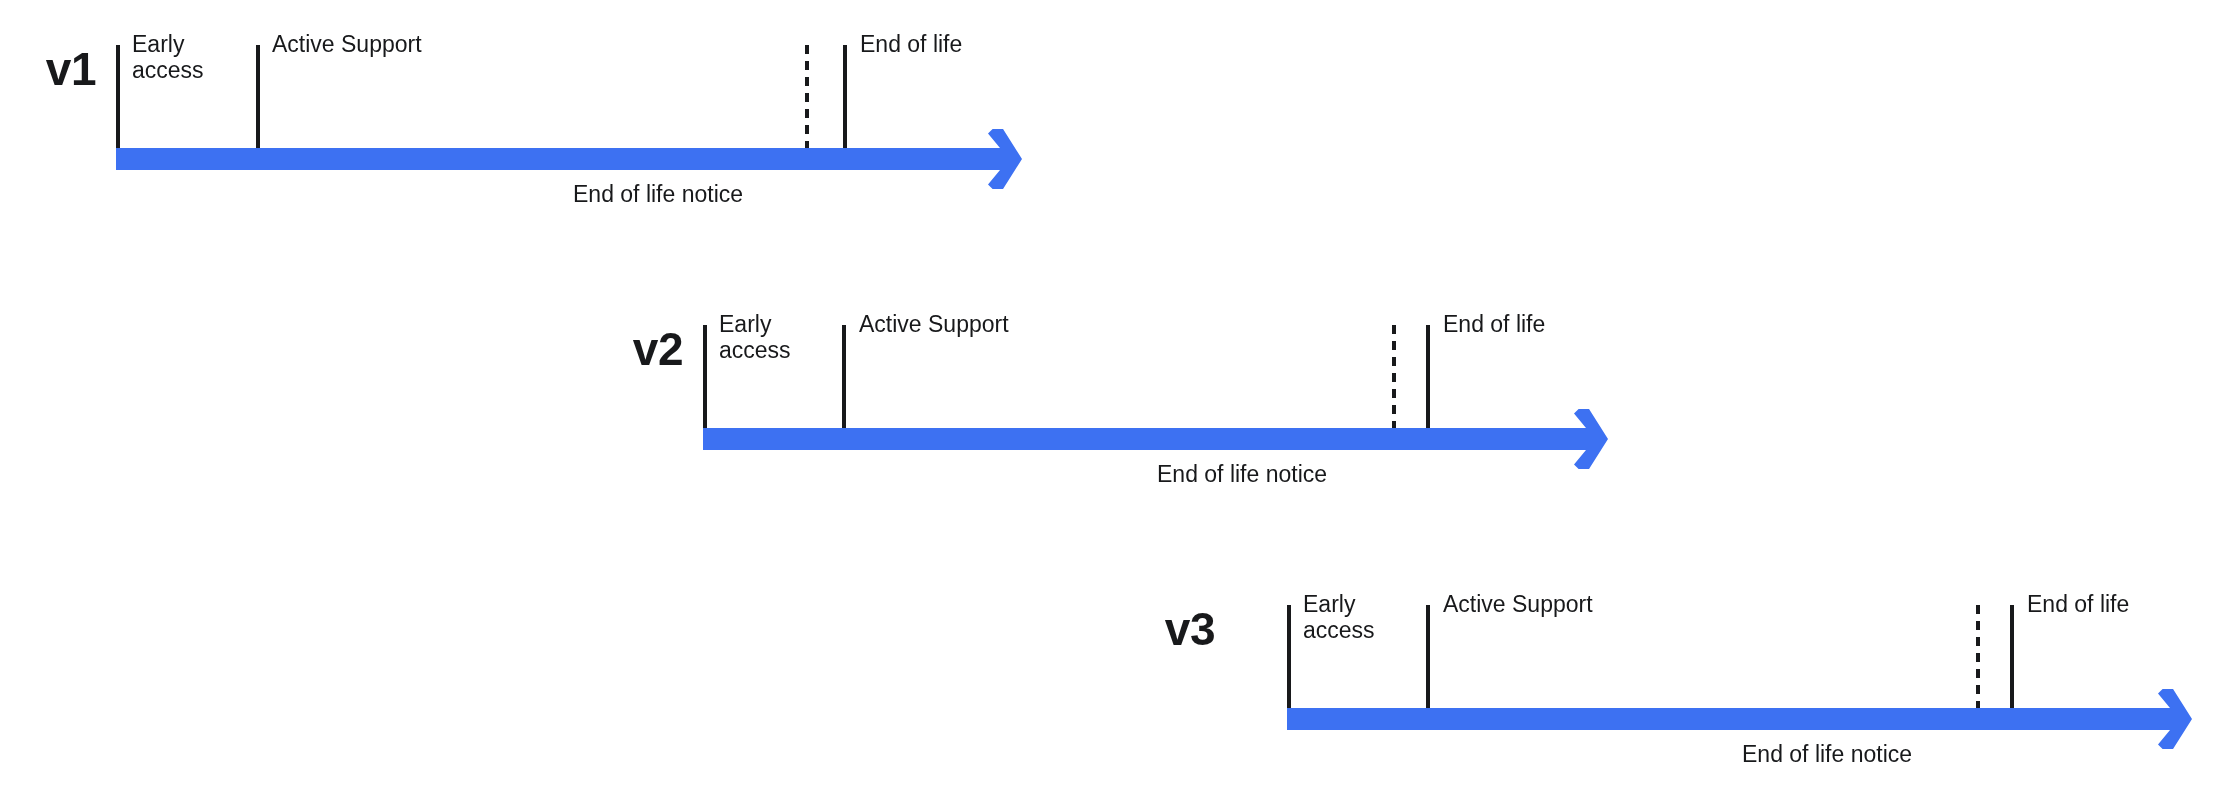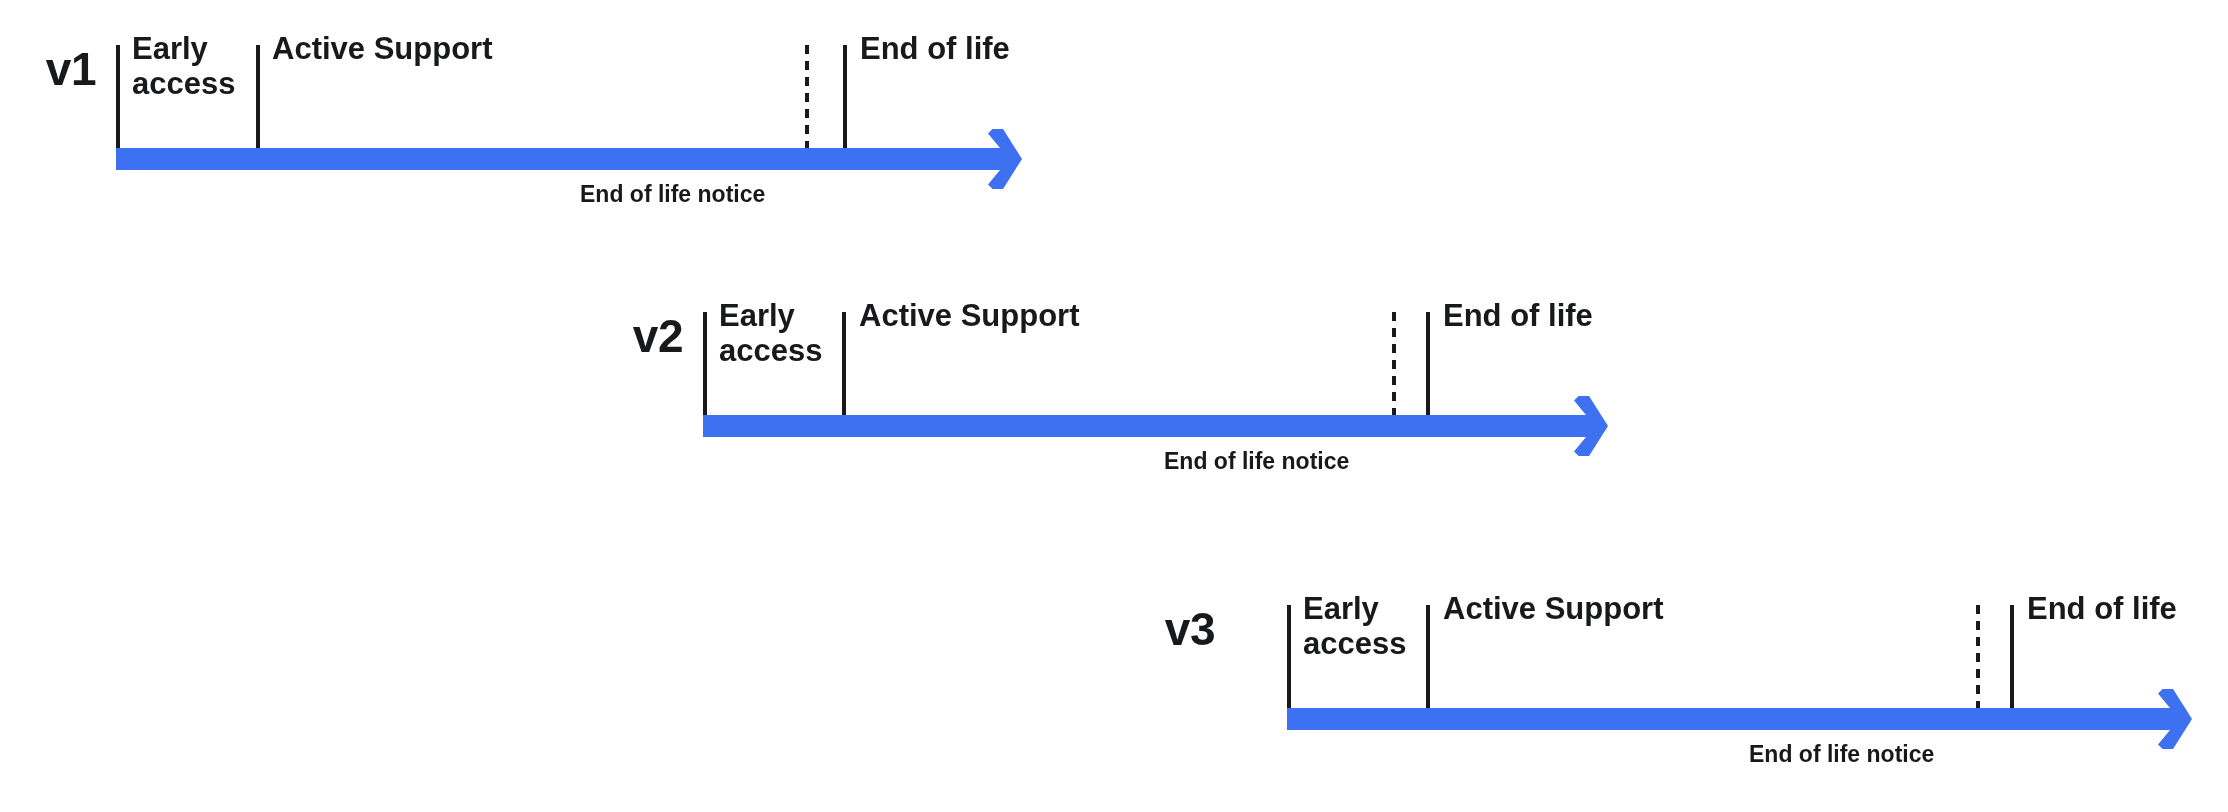--- a/index.html
+++ b/index.html
@@ -60,22 +60,22 @@
       rgba(0,0,0,0) 9px,
       rgba(0,0,0,0) 16px
     );
     background-size: 4px 16px;
     background-repeat: repeat-y;
   }
 
   
   .phase-label {
     position: absolute;
-    font-size: 31px;
-    font-weight: 700;
+    font-size: 23px;
+    font-weight: 400;
     color: #18191b;
     line-height: 1.12;
     white-space: pre-line;
   }
 
   
   .lifecycle-bar {
     position: absolute;
     height: 22px;
     background: #3d71f2;
@@ -84,25 +84,24 @@
   
   .lifecycle-arrow {
     position: absolute;
     display: block;
   }
 
   
   .notice-label {
     position: absolute;
     font-size: 23px;
-    font-weight: 700;
+    font-weight: 400;
     color: #18191b;
     line-height: 1.12;
     white-space: nowrap;
-    margin-left: 7px;
   }
 </style>
 </head>
 <body>
 
 <div id="diagram">
     <div class="timeline-row" style="top: 0px;">
       <div class="version-label" style="top: 46px; left: -14px; width: 110px;">v1</div>
       <div class="tick" style="left: 116px; top: 45px; height: 103px;"></div>
       <div class="tick" style="left: 256px; top: 45px; height: 103px;"></div>
@@ -111,21 +110,21 @@
       <div class="phase-label" style="left: 132px; top: 32px;">Early
 access</div>
       <div class="phase-label" style="left: 272px; top: 32px;">Active Support</div>
       <div class="phase-label" style="left: 860px; top: 32px;">End of life</div>
       <div class="lifecycle-bar" style="left: 116px; top: 148px; width: 869px; background: rgb(61, 113, 242);"></div>
       <svg class="lifecycle-arrow" width="51" height="60" viewBox="0 0 51 60" style="left: 971px; top: 129px;">
         <polygon points="0,19 29,19 17,4.6 28,-6.4 51,30 28,66.4 17,55.4 29,41 0,41" fill="#3d71f2"></polygon>
       </svg>
       <div class="notice-label" style="left: 573px; top: 182px;">End of life notice</div>
     </div>
-    <div class="timeline-row" style="top: 267px;">
+    <div class="timeline-row" style="top: 280px;">
       <div class="version-label" style="top: 46px; left: 573px; width: 110px;">v2</div>
       <div class="tick" style="left: 703px; top: 45px; height: 103px;"></div>
       <div class="tick" style="left: 842px; top: 45px; height: 103px;"></div>
       <div class="tick-dashed" style="left: 1392px; top: 45px; height: 103px;"></div>
       <div class="tick" style="left: 1426px; top: 45px; height: 103px;"></div>
       <div class="phase-label" style="left: 719px; top: 32px;">Early
 access</div>
       <div class="phase-label" style="left: 859px; top: 32px;">Active Support</div>
       <div class="phase-label" style="left: 1443px; top: 32px;">End of life</div>
       <div class="lifecycle-bar" style="left: 703px; top: 148px; width: 867px; background: rgb(61, 113, 242);"></div>

